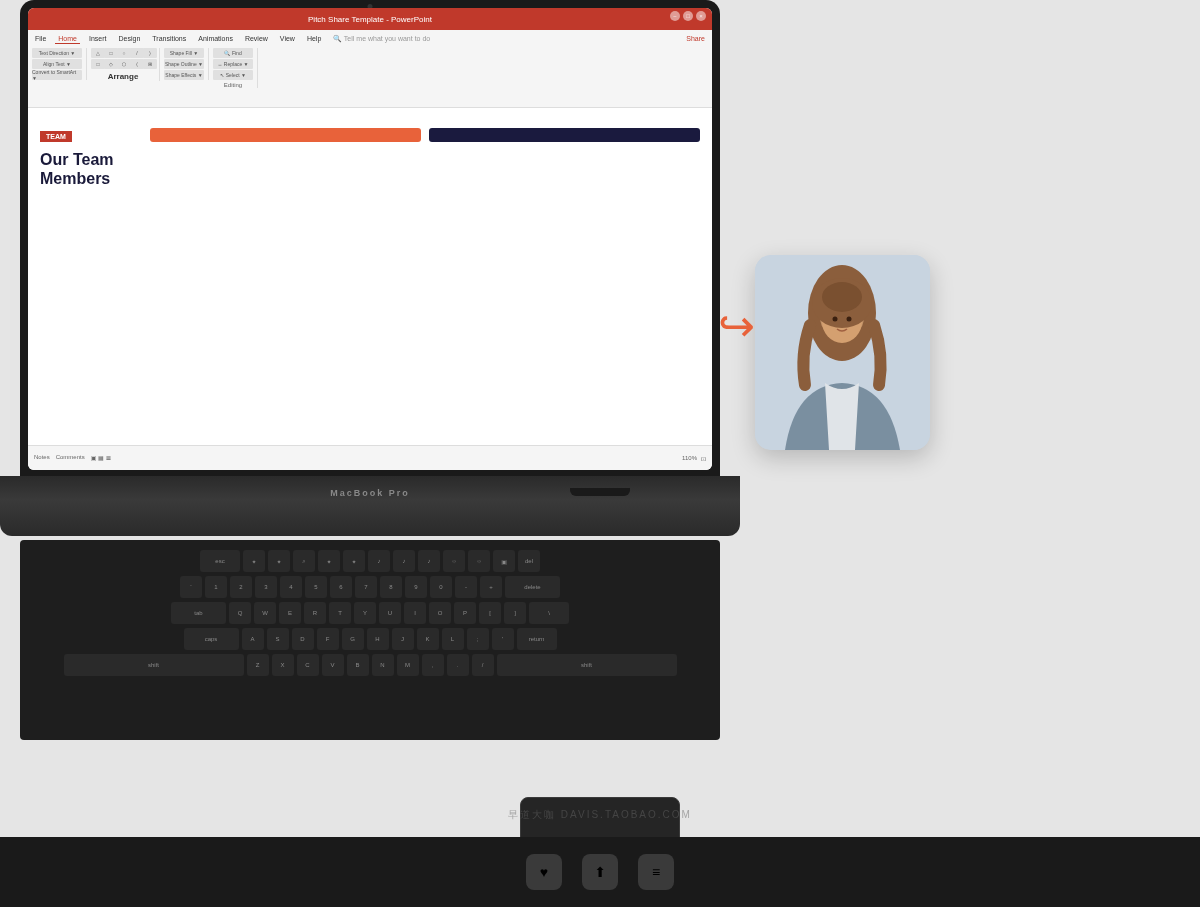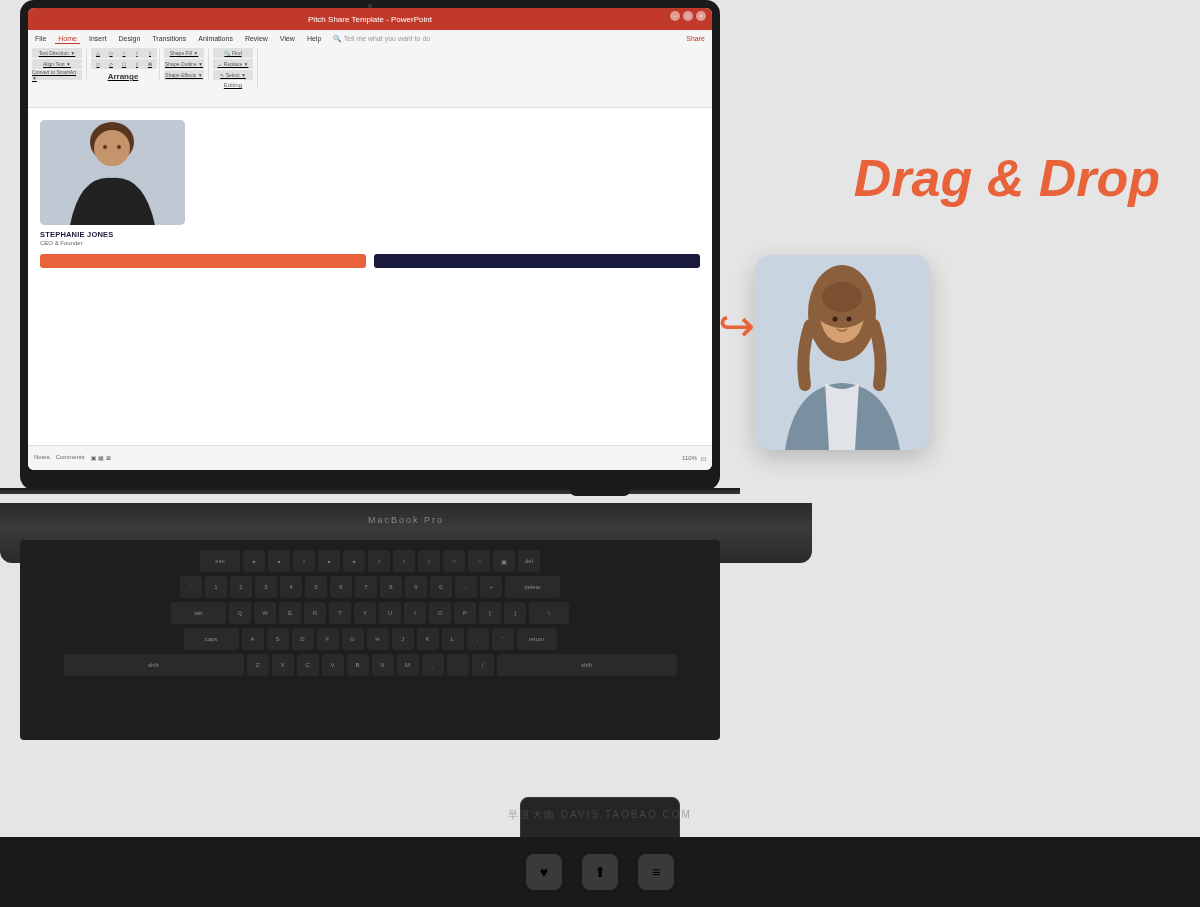--- a/index.html
+++ b/index.html
@@ -125,21 +125,20 @@
     .ppt-tab.active {
       border-bottom: 1px solid #c0392b;
       color: #c0392b;
     }
 
     .ppt-ribbon-tools {
       display: flex;
       gap: 2px;
       margin-top: 2px;
       align-items: flex-start;
-      text-decoration: underline;
     }
 
     .ppt-tool-group {
       border-right: 1px solid #ddd;
       padding-right: 4px;
       margin-right: 2px;
       display: flex;
       flex-direction: column;
       gap: 1px;
     }
@@ -213,25 +212,26 @@
       gap: 4px;
       align-items: center;
       font-size: 6px;
       color: #666;
     }
 
     
     .laptop-body {
       position: absolute;
       left: 0;
-      top: 503px;
-      width: 812px;
+      top: 476px;
+      width: 740px;
       height: 60px;
       background: linear-gradient(180deg, #2a2a2a 0%, #3a3a3a 40%, #2a2a2a 100%);
       border-radius: 0 0 12px 12px;
+      font-weight: bold;
     }
 
     .laptop-hinge {
       position: absolute;
       left: 0;
       top: 488px;
       width: 740px;
       height: 6px;
       background: linear-gradient(180deg, #1a1a1a 0%, #3a3a3a 100%);
     }
@@ -454,21 +454,20 @@
       border-radius: 50%;
       background: #333;
     }
   </style>
 </head>
 <body>
 
 <div class="bg"></div>
 
 <div class="right-text">
-  <span class="right-text-drag">Drag &amp; Drop</span>
 </div>
 
 <div class="laptop-screen-bezel">
   <div class="camera-dot"></div>
   <div class="screen-inner">
 
     <div class="ppt-title-bar">
       <span class="ppt-title-text">Pitch Share Template - PowerPoint</span>
       <div class="ppt-window-controls">
         <div class="ppt-ctrl-btn">−</div>
@@ -540,39 +539,31 @@
             <div class="ppt-mini-btn" style="width:40px;font-size:5px;">↖ Select ▼</div>
           </div>
           <div style="font-size:6px;color:#666;text-align:center;margin-top:1px;">Editing</div>
         </div>
       </div>
     </div>
 
     <div class="slide-content">
       <div class="slide-inner">
 
+        <div class="slide-left">
+          <div class="team-tag">TEAM</div>
+          <div class="slide-title">
+            <span>Our Team</span><br>
+            <span>Members</span>
+          </div>
+        </div>
 
         <div class="slide-right">
           <div class="two-col-grid">
 
-            <div class="member-card">
-              <div class="member-img photo-bg">
-                <svg viewBox="0 0 145 105" xmlns="http://www.w3.org/2000/svg" style="width:100%;height:100%;">
-                  <rect width="145" height="105" fill="#c0c8d4"></rect>
-                  <ellipse cx="72" cy="28" rx="18" ry="18" fill="#c4956a"></ellipse>
-                  <ellipse cx="72" cy="22" rx="22" ry="20" fill="#5a3520"></ellipse>
-                  <path d="M30 105 Q40 55 72 58 Q104 55 115 105 Z" fill="#222"></path>
-                  <ellipse cx="72" cy="28" rx="18" ry="18" fill="#c4956a"></ellipse>
-                  <circle cx="65" cy="27" r="2" fill="#5a3520"></circle>
-                  <circle cx="79" cy="27" r="2" fill="#5a3520"></circle>
-                </svg>
-              </div>
-              <div class="member-name">STEPHANIE JONES</div>
-              <div class="member-role">CEO &amp; Founder</div>
-            </div>
 
 
 
 
           </div>
 
           <div class="slide-cta">
             <div class="cta-btn orange"></div>
             <div class="cta-btn dark"></div>
           </div>

